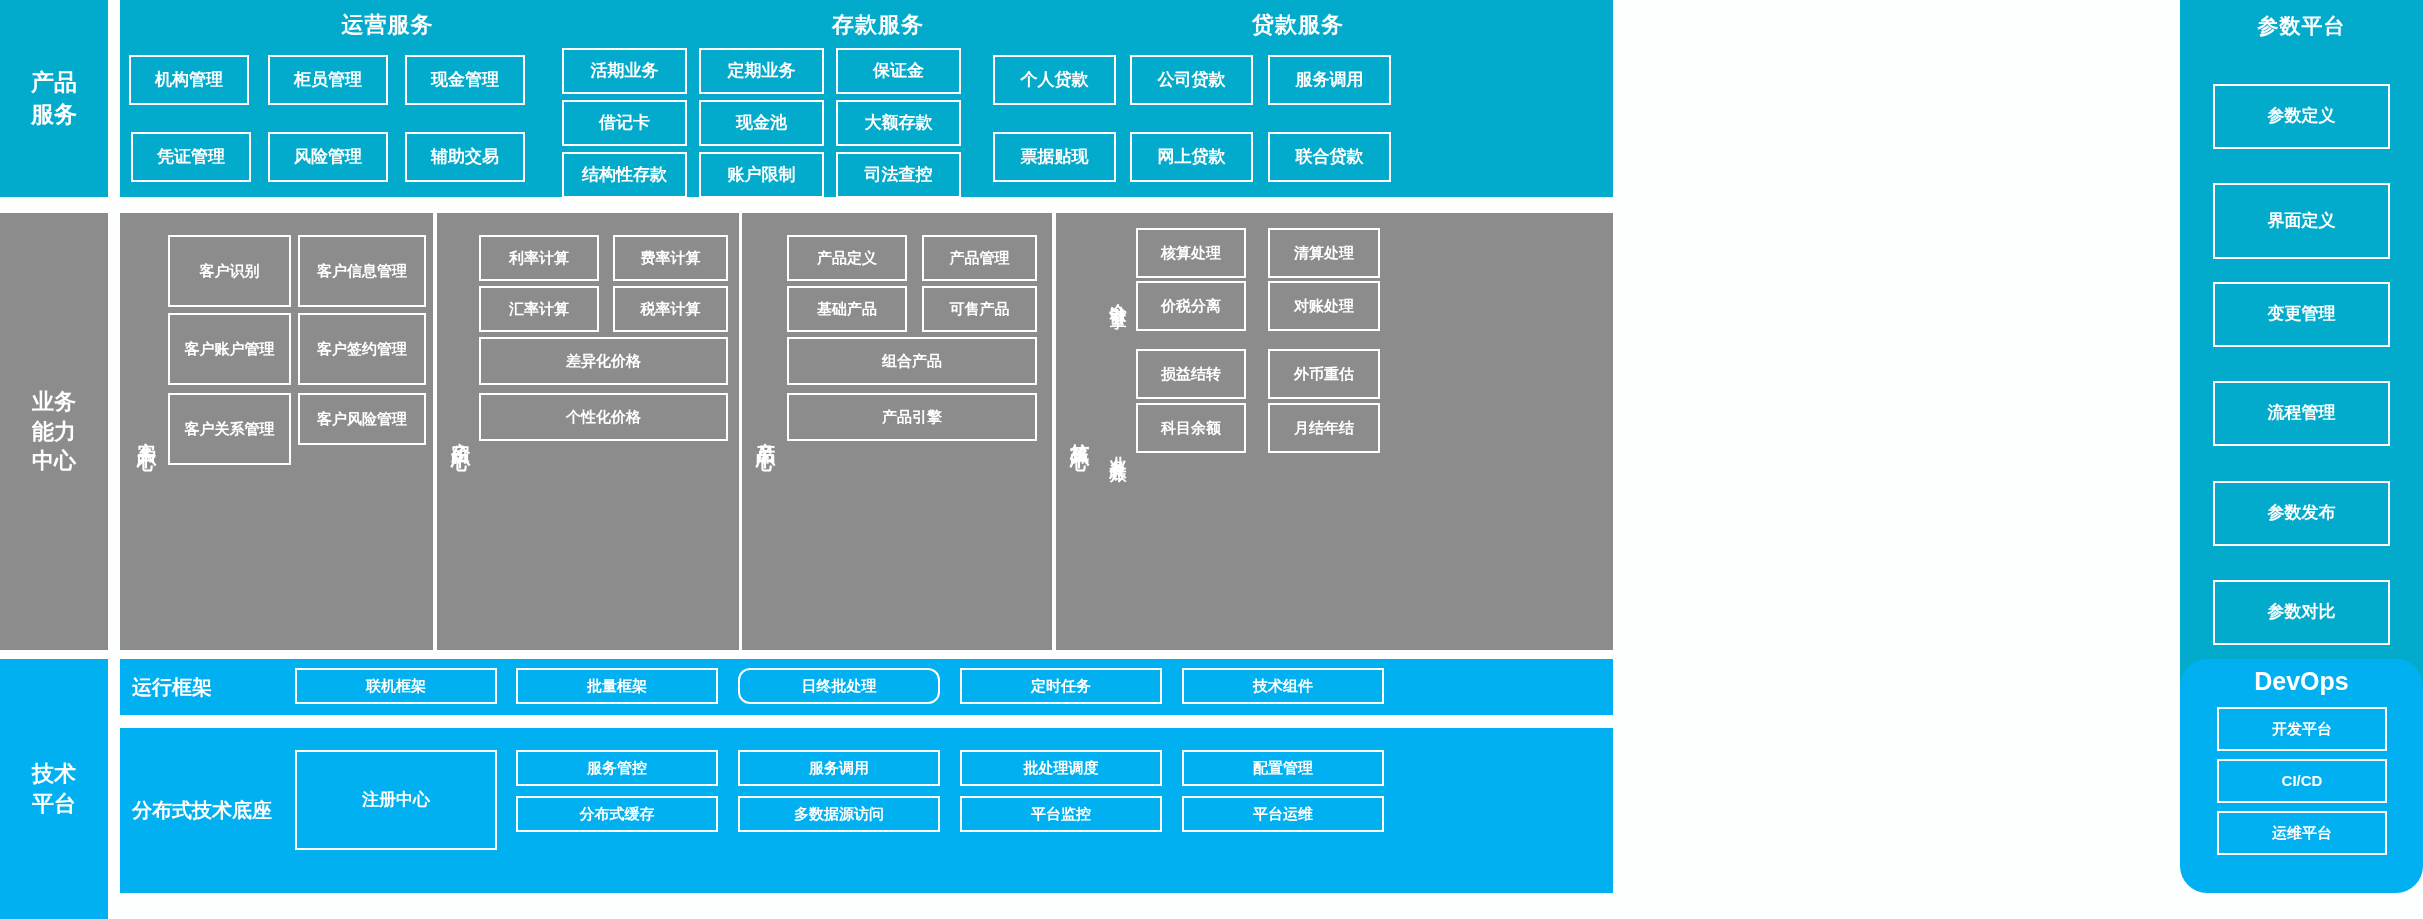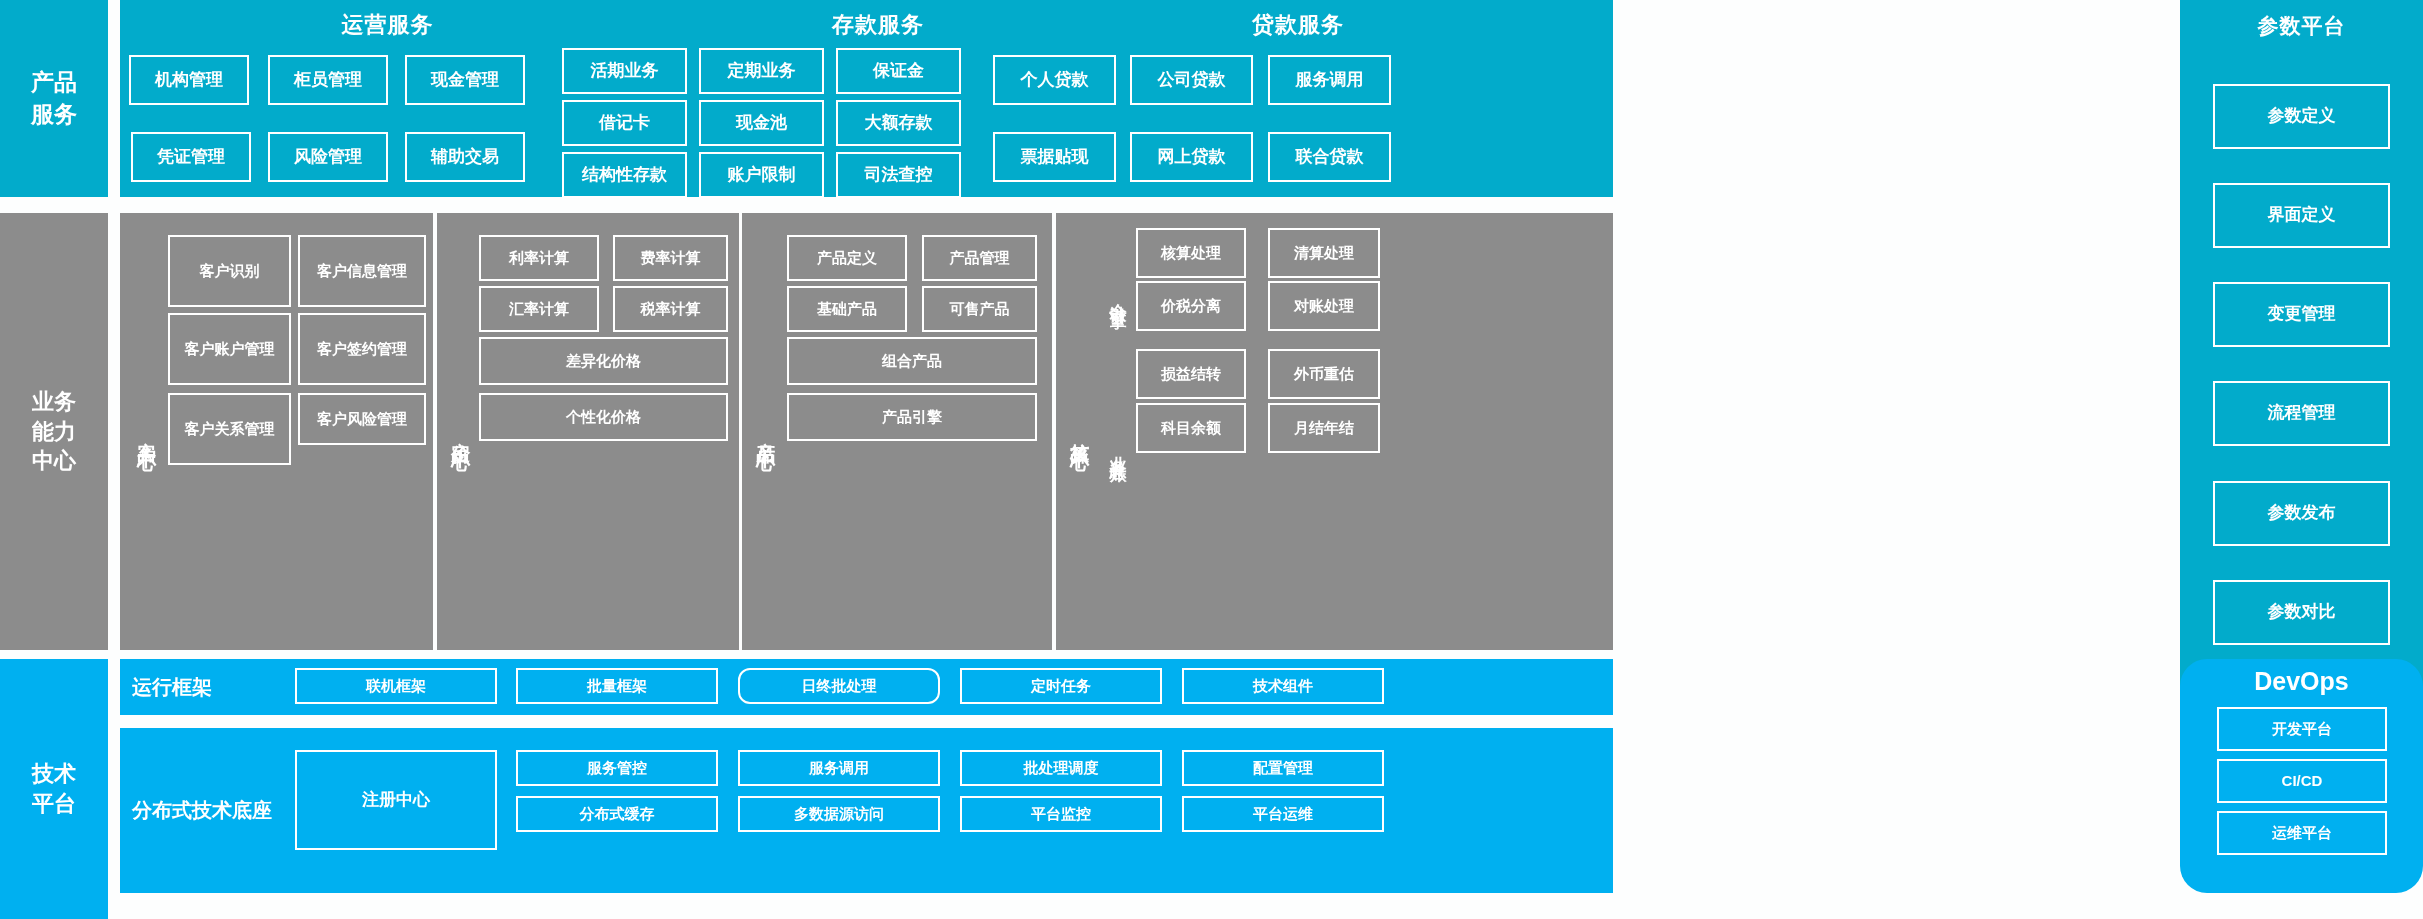--- a/index.html
+++ b/index.html
@@ -116,21 +116,21 @@
     <div class="tile" style="left:147px;top:55px;width:123px;height:50px;">公司贷款</div>
     <div class="tile" style="left:285px;top:55px;width:123px;height:50px;">服务调用</div>
     <div class="tile" style="left:10px;top:132px;width:123px;height:50px;">票据贴现</div>
     <div class="tile" style="left:147px;top:132px;width:123px;height:50px;">网上贷款</div>
     <div class="tile" style="left:285px;top:132px;width:123px;height:50px;">联合贷款</div>
   </div>
 
   <div class="panel teal" style="left:2180px;top:0px;width:243px;height:740px;">
     <div class="panel-title" style="font-size:21px;top:12px;">参数平台</div>
     <div class="tile" style="left:33px;top:84px;width:177px;height:65px;">参数定义</div>
-    <div class="tile" style="left:33px;top:183px;width:177px;height:65px;">界面定义</div>
+    <div class="tile" style="left:33px;top:183px;width:177px;height:76px;">界面定义</div>
     <div class="tile" style="left:33px;top:282px;width:177px;height:65px;">变更管理</div>
     <div class="tile" style="left:33px;top:381px;width:177px;height:65px;">流程管理</div>
     <div class="tile" style="left:33px;top:481px;width:177px;height:65px;">参数发布</div>
     <div class="tile" style="left:33px;top:580px;width:177px;height:65px;">参数对比</div>
   </div>
 
   <div class="rail gray" style="left:0px;top:213px;width:108px;height:437px;font-size:22px;">
     <div class="rail-text">业务
 能力
 中心</div>

